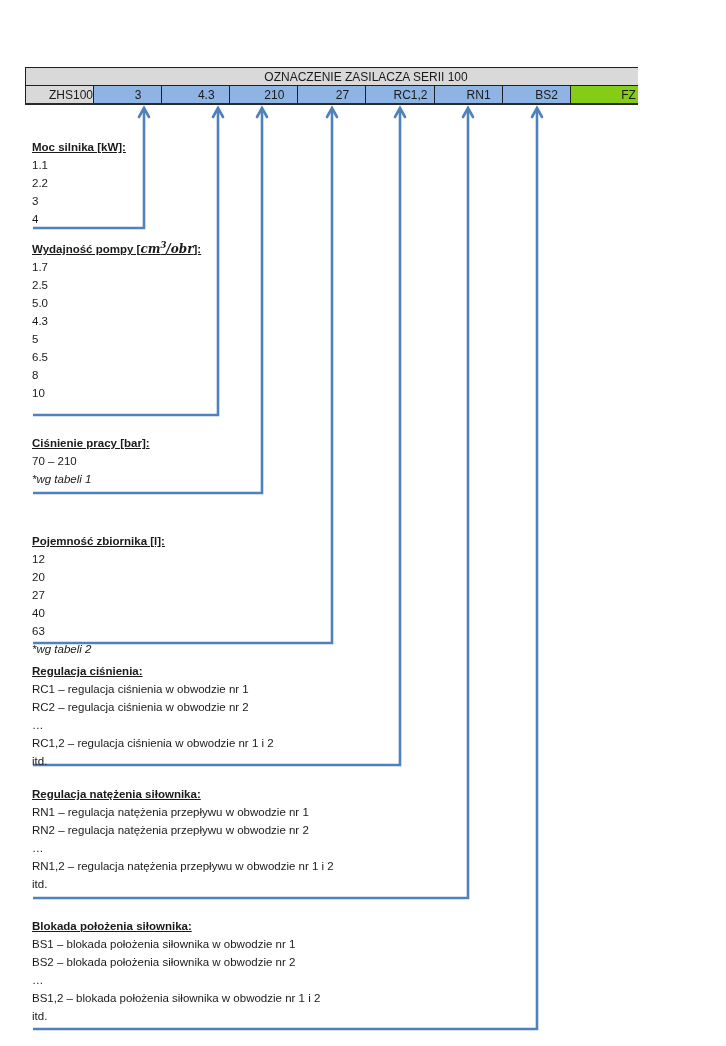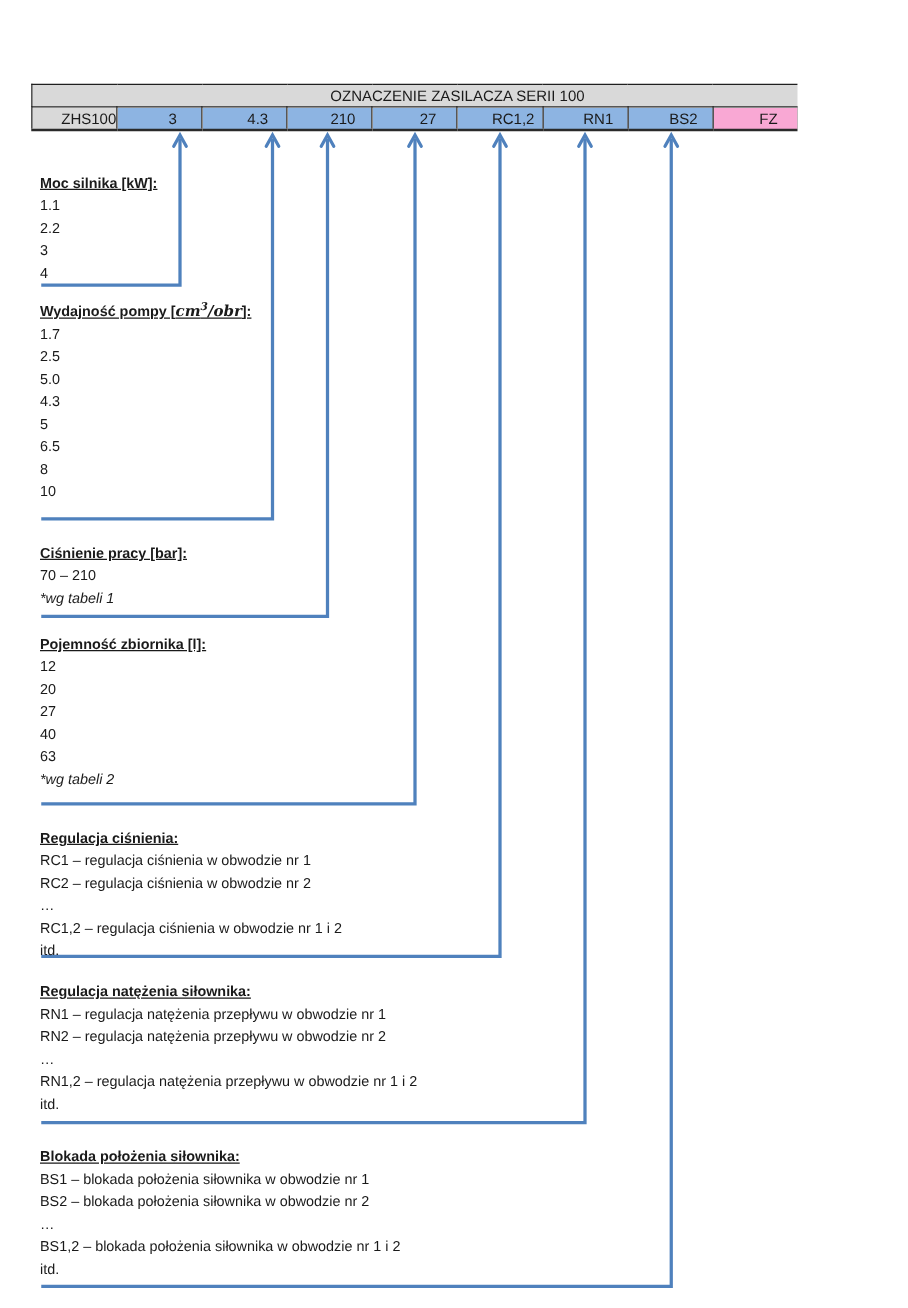--- a/index.html
+++ b/index.html
@@ -41,21 +41,21 @@
     <tr class="code-row" id="code-row">
       <td class="model-cell">ZHS100:</td>
 
     <td style="background: rgb(141, 180, 226);">3</td>
           <td style="background: rgb(141, 180, 226);">4.3</td>
           <td style="background: rgb(141, 180, 226);">210</td>
           <td style="background: rgb(141, 180, 226);">27</td>
           <td style="background: rgb(141, 180, 226); margin-top: 40px;">RC1,2</td>
           <td style="background: rgb(141, 180, 226);">RN1</td>
           <td style="background: rgb(141, 180, 226);">BS2</td>
-          <td style="background: #f9a8d4;">FZ</td>
+          <td style="background: #84cc16; text-align: right;">FZ</td>
           <td style="background: rgb(217, 217, 217);">FO</td>
         </tr>
   </tbody>
     </table>
 
   <svg class="connectors" id="connectors" width="726" height="1046" viewBox="0 0 726 1046">
       <g fill="none" stroke="#4f81bd" stroke-width="2.6">
         <path d="M 33 228 L 144 228 L 144 111" stroke-linejoin="miter"></path>
         <path d="M 139 117 L 144 108 L 149 117" stroke-linecap="round"></path>
       </g>
@@ -102,21 +102,21 @@
         <div class="sec-line">5</div>
         <div class="sec-line">6.5</div>
         <div class="sec-line">8</div>
         <div class="sec-line">10</div>
       </div>
       <div class="section" style="top: 434px;">
         <div class="sec-title">Ciśnienie pracy [bar]:</div>
         <div class="sec-line">70 – 210</div>
         <div class="sec-line note">*wg tabeli 1</div>
       </div>
-      <div class="section" style="top: 507px;">
+      <div class="section" style="top: 532px;">
         <div class="sec-title">Pojemność zbiornika [l]:</div>
         <div class="sec-line">12</div>
         <div class="sec-line">20</div>
         <div class="sec-line">27</div>
         <div class="sec-line">40</div>
         <div class="sec-line">63</div>
         <div class="sec-line note">*wg tabeli 2</div>
       </div>
       <div class="section" style="top: 652px; margin-top: 10px;">
         <div class="sec-title">Regulacja ciśnienia:</div>

